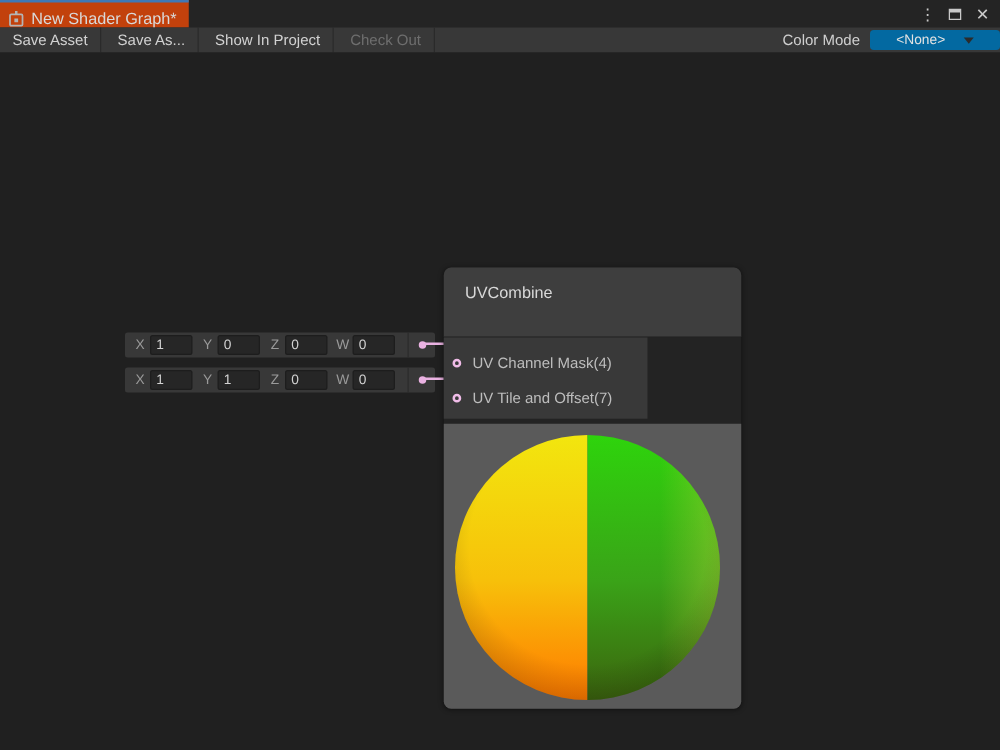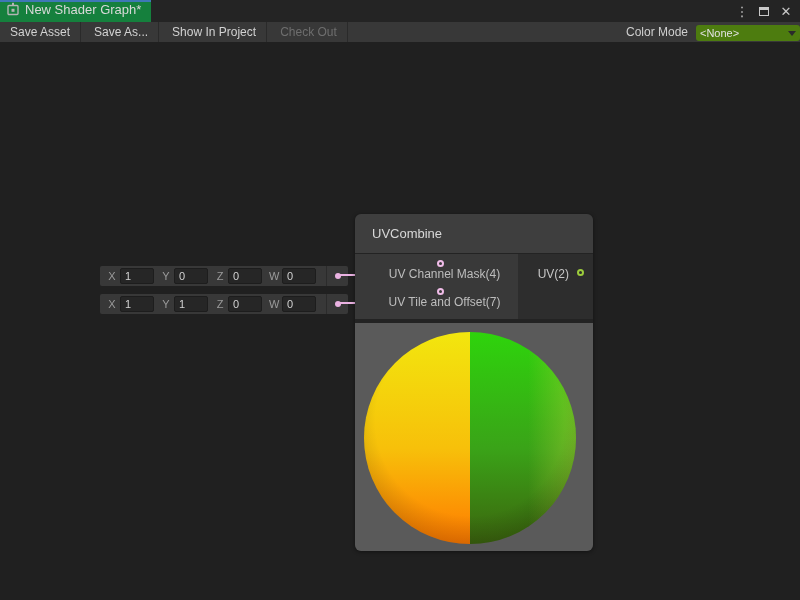--- a/index.html
+++ b/index.html
@@ -3,41 +3,41 @@
 <meta charset="utf-8">
 <style>
   * { margin:0; padding:0; box-sizing:border-box; }
   html,body { width:800px; height:600px; overflow:hidden; background:#202020;
     font-family:"Liberation Sans", sans-serif; }
   .window { position:relative; width:800px; height:600px; }
 
   
   .titlebar { position:absolute; left:0; top:0; width:800px; height:22px;
     background:#242424; display:flex; align-items:stretch; }
-  .tab { display:flex; align-items:flex-start; gap:5px; padding:0 10px 0 6px;
-    background:#15803d; border-top:2px solid #3e78b6; color:#d9d9d9;
+  .tab { display:flex; align-items:flex-end; gap:5px; padding:0 10px 0 6px;
+    background:#c2410c; border-top:2px solid #3e78b6; color:#d9d9d9;
     font-size:13px; height:22px; }
   .tab-icon { width:14px; height:14px; display:inline-block; }
   .win-controls { margin-left:auto; display:flex; align-items:center; gap:6px;
     padding-right:6px; color:#c8c8c8; }
   .wc { width:16px; height:16px; display:flex; align-items:center;
     justify-content:center; font-size:13px; cursor:default; }
   .maximize-glyph { width:10px; height:9px; border:1px solid #c8c8c8;
     border-top:3px solid #c8c8c8; display:inline-block; }
 
   
   .toolbar { position:absolute; left:0; top:22px; width:800px; height:20px;
-    background:#383838; display:flex; align-items:center; font-size:12px; }
+    background:#383838; display:flex; align-items:flex-start; font-size:12px; }
   .tbtn { line-height:20px; padding:0 10px; color:#d2d2d2;
     border-right:1px solid #2a2a2a; margin-right:3px; white-space:nowrap; }
   .tbtn.disabled { color:#6e6e6e; }
   .tb-spacer { flex:1; }
   .cm-label { line-height:20px; color:#cfcfcf; padding:0 8px 0 4px; }
-  .dropdown { width:104px; height:16px; margin-top:2px; background:#4d7c0f;
-    border-radius:3px; display:flex; align-items:center; padding:0 4px;
+  .dropdown { width:104px; height:16px; margin-top:2px; background:#0369a1;
+    border-radius:3px; display:flex; align-items:center; padding:0 21px;
     color:#e2e2e2; font-size:11px; }
   .dd-arrow { margin-left:auto; width:0; height:0; border-left:4px solid transparent;
     border-right:4px solid transparent; border-top:5px solid #2b2b2b; }
   .right-group { display:flex; }
   .right-group .tbtn { border-left:1px solid #2a2a2a; margin-left:3px; margin-right:0; }
 
   
   .canvas { position:absolute; left:0; top:42px; width:800px; height:558px;
     background:#202020; }
 
@@ -56,28 +56,28 @@
   .port-dot { width:6px; height:6px; border-radius:50%; }
 
   
   .edge { position:absolute; height:2px; border-radius:1px; }
   .edge.e1 { left:337px; top:232px; width:30px; }
   .edge.e2 { left:337px; top:260px; width:30px; }
 
   
   .node { position:absolute; left:355px; top:172px; width:238px;
     background:#232323; border-radius:6px; box-shadow:0 1px 4px rgba(0,0,0,0.45); }
-  .node-title { height:40px; line-height:40px; padding-left:17px;
+  .node-title { height:56px; line-height:40px; padding-left:17px;
     background:#3e3e3e; color:#d8d8d8; font-size:13px;
     border-radius:6px 6px 0 0; border-bottom:1px solid #232323; }
   .node-ports { display:flex; height:65px; }
   .ports-in { width:163px; background:#393939; padding-top:6px; }
   .ports-out { flex:1; background:#2d2d2d; display:flex; align-items:flex-start;
     justify-content:flex-end; padding:12px 9px 0 0; }
-  .in-row { height:28px; display:flex; align-items:center; padding-left:7px;flex-direction:column; }
+  .in-row { height:28px; display:flex; align-items:center; padding-left:7px; }
   .ring { width:7px; height:7px; border-radius:50%; border:2px solid #f0bce8;
     background:transparent; flex:none; }
   .in-label { color:#bdbdbd; font-size:12px; margin-left:9px; white-space:nowrap; }
   .out-label { color:#c6c6c6; font-size:12px; line-height:16px; margin-right:8px; }
   .ring.out { border-color:#9ccc3c; margin-top:3px; }
 
   
   .node-preview { margin-top:4px; height:228px; background:#5a5a5a;
     border-radius:0 0 6px 6px; position:relative; overflow:hidden; }
   .sphere { position:absolute; left:9px; top:9px; width:212px; height:212px; }
@@ -158,24 +158,20 @@
       <div class="node-ports">
         <div class="ports-in">
           <div class="in-row">
             <span class="ring" style="border-color: rgb(240, 188, 232);"></span>
             <span class="in-label">UV Channel Mask(4)</span>
           </div>
           <div class="in-row">
             <span class="ring" style="border-color: rgb(240, 188, 232);"></span>
             <span class="in-label">UV Tile and Offset(7)</span>
           </div>
-        </div>
-        <div class="ports-out">
-          <span class="out-label">UV(2)</span>
-          <span class="ring out" style="border-color: rgb(156, 204, 60);"></span>
         </div>
       </div>
       <div class="node-preview">
         <svg class="sphere" width="212" height="212" viewBox="0 0 212 212">
           <defs>
             <linearGradient id="gl" x1="0" y1="0" x2="0" y2="1">
               <stop offset="0" stop-color="#f2e60e"></stop>
               <stop offset="0.55" stop-color="#f7c00a"></stop>
               <stop offset="1" stop-color="#ff7a00"></stop>
             </linearGradient>

